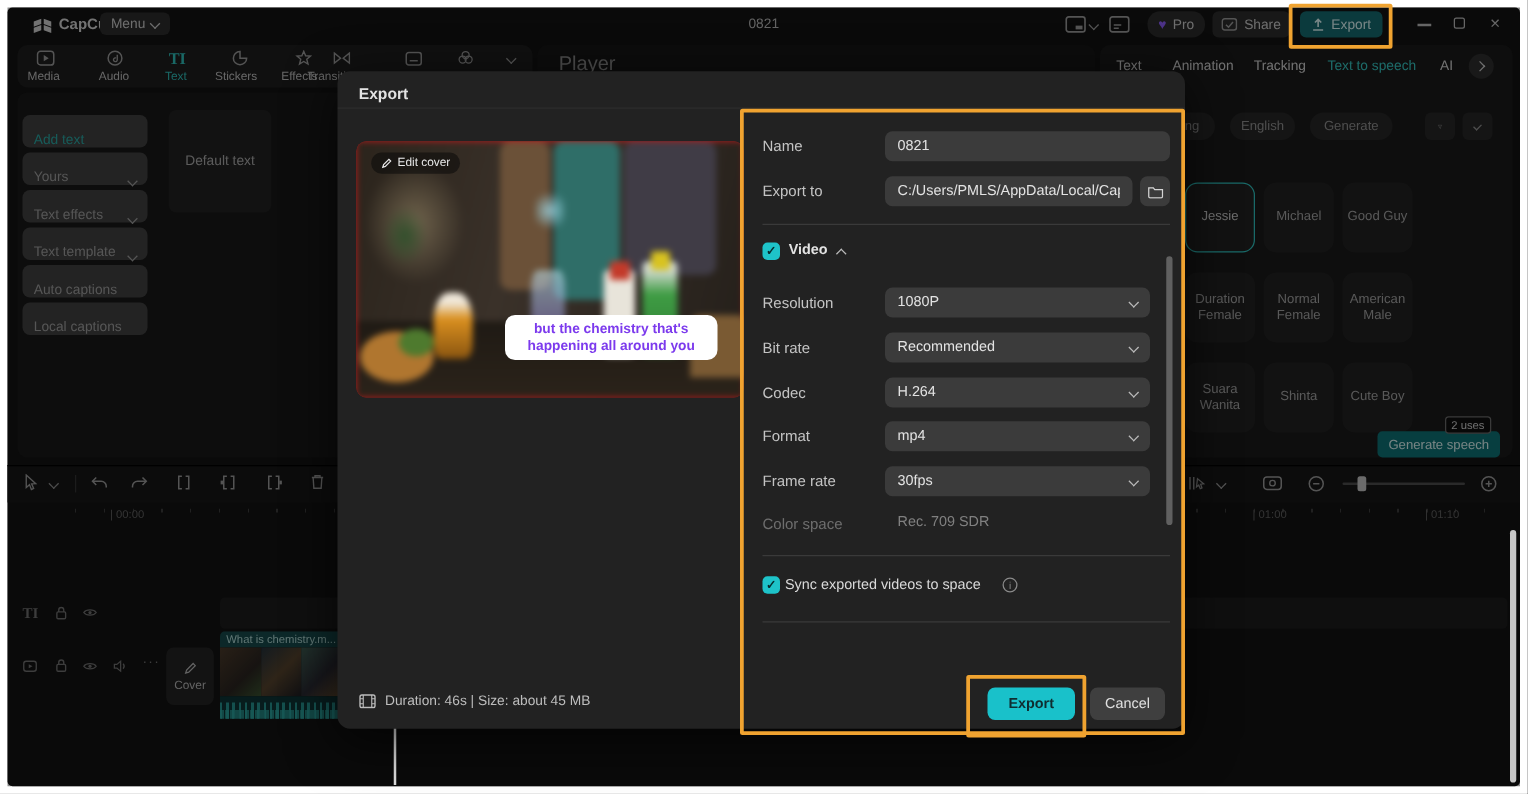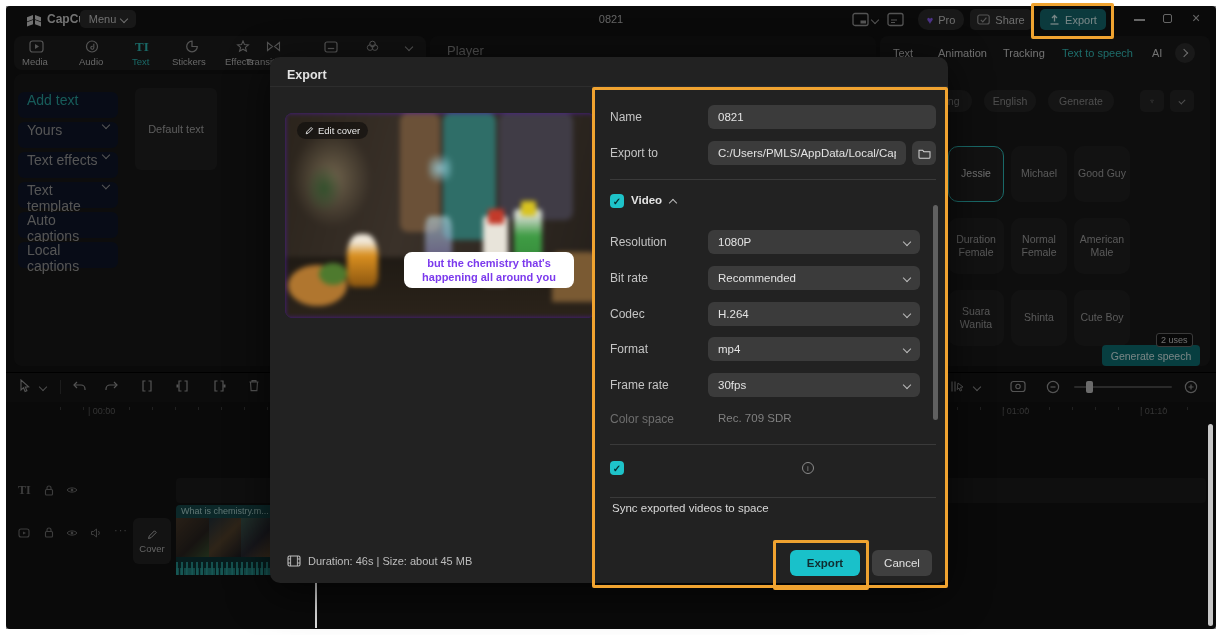--- a/index.html
+++ b/index.html
@@ -2,28 +2,28 @@
 <html><head>
 <meta charset="utf-8">
 <style>
   html,body{margin:0;padding:0;background:#e9e9e9;}
   *{box-sizing:border-box;}
   .frame{position:relative;width:1222px;height:635px;background:#ffffff;outline:1px solid #c9c9c9;
          font-family:"Liberation Sans", sans-serif; overflow:hidden;}
   .abs{position:absolute;}
   .app-bg{left:6px;top:6px;width:1210px;height:623px;background:#131313;border-radius:4px;}
   .panel{background:#191919;border-radius:8px;}
-  .txt{color:#bdbdbd;font-size:13px;white-space:nowrap;}
+  .txt{color:#bdbdbd;font-size:16px;white-space:nowrap;}
   .ico{color:#9a9a9a;display:flex;align-items:center;justify-content:center;}
   svg{display:block;}
   .chv{display:inline-block;width:6px;height:6px;border-right:1.4px solid currentColor;border-bottom:1.4px solid currentColor;transform:rotate(45deg);}
   .chv.up{transform:rotate(-135deg);}
   .chv.right{transform:rotate(-45deg);}
   .pill{background:#2c2c2c;border-radius:5px;display:flex;align-items:center;justify-content:center;gap:5px;color:#c9c9c9;font-size:11px;}
-  .chip{background:#0f172a;border-radius:6px;display:flex;align-items:flex-start;color:#9d9d9d;font-size:14px;padding:0 9px;height:26px;justify-content:space-between;}
+  .chip{background:#404040;border-radius:6px;display:flex;align-items:flex-end;color:#9d9d9d;font-size:11px;padding:0 9px;height:26px;justify-content:space-between;}
   .tab{font-size:11px;color:#cfcfcf;white-space:nowrap;}
   .fchip{background:#272727;border-radius:11px;height:22px;display:flex;align-items:center;justify-content:center;color:#8f8f8f;font-size:10.5px;padding:0 10px;}
   .vcard{background:#222222;border-radius:10px;width:56px;height:56px;display:flex;align-items:center;justify-content:center;text-align:center;color:#a2a2a2;font-size:10.5px;line-height:1.25;padding:4px;}
   .vcard.sel{border:1.5px solid #2fc0bd;color:#c9c9c9;}
   .overlay{left:6px;top:6px;width:1210px;height:623px;background:rgba(0,0,0,0.45);z-index:40;}
   .dialog{left:270px;top:57px;width:678px;height:526px;background:#222222;border-radius:10px;z-index:60;box-shadow:0 10px 40px rgba(0,0,0,0.65);}
   .dlbl{position:absolute;left:340px;color:#c4c4c4;font-size:12px;white-space:nowrap;}
   .dfield{position:absolute;left:438px;height:24px;background:#3b3b3b;border-radius:6px;color:#e3e3e3;font-size:11.5px;display:flex;align-items:center;padding:0 10px;justify-content:space-between;}
   .ddiv{position:absolute;left:340px;width:596px;  border-top:1px solid #3a3a3a;}
   .cb{position:absolute;width:14px;height:14px;border-radius:4px;background:#1ec3c9;color:#062a2c;font-size:10px;display:flex;align-items:center;justify-content:center;font-weight:bold;}
@@ -392,21 +392,21 @@
 
   <div class="abs" style="left:315px;top:582px;width:2px;height:46px;background:#dddddd;z-index:45;"></div>
   <div class="abs" style="left:1208px;top:424px;width:5px;height:202px;background:#c7c7c7;border-radius:3px;z-index:45;"></div>
 
   <div class="abs overlay"></div>
 
   <div class="abs dialog">
     <div style="position:absolute;left:17px;top:11px;color:#e3e3e3;font-size:12.5px;font-weight:bold;">Export</div>
     <div style="position:absolute;left:0;top:29px;width:100%;border-top:1px solid rgba(255,255,255,0.05);"></div>
 
-    <div style="position:absolute;left:15px;top:56px;width:310px;height:205px;background:#4c1d95;border-radius:8px;overflow:hidden;">
+    <div style="position:absolute;left:15px;top:56px;width:310px;height:205px;background:#b91c1c;border-radius:8px;overflow:hidden;">
       <div style="position:absolute;inset:0;filter:blur(2.5px);">
         <div style="position:absolute;inset:0;background:linear-gradient(105deg,#2b241c,#3a3129 40%,#241f1a);"></div>
         <div style="position:absolute;left:2%;top:8%;width:26%;height:48%;background:radial-gradient(ellipse at center,rgba(205,185,140,.4),transparent 70%);"></div>
         <div style="position:absolute;left:7%;top:26%;width:11%;height:22%;background:radial-gradient(ellipse at center,#32502c,transparent 75%);"></div>
         <div style="position:absolute;left:37%;top:0;width:13%;height:58%;background:#6b5138;border-radius:8px;"></div>
         <div style="position:absolute;left:51%;top:0;width:17%;height:62%;background:#2f6e68;border-radius:8px;"></div>
         <div style="position:absolute;left:69%;top:0;width:24%;height:52%;background:#403c46;border-radius:8px;"></div>
         <div style="position:absolute;left:0;bottom:0;width:100%;height:30%;background:linear-gradient(#1f1a14,#2b231a);"></div>
         <div style="position:absolute;left:1%;bottom:6%;width:19%;height:20%;background:#b0762f;border-radius:50%;"></div>
         <div style="position:absolute;left:11%;bottom:16%;width:9%;height:11%;background:#4e7a2e;border-radius:50%;"></div>
@@ -489,21 +489,21 @@
       <span>30fps</span>
         <span class="chv" style="color:#bbb;"></span>
     </div>
 
     <div class="dlbl" style="top:355px;color:#6e6e6e;">Color space</div>
     <div style="position:absolute;left:448px;top:355px;color:#808080;font-size:11.5px;">Rec. 709 SDR</div>
 
     <div class="ddiv" style="top:387px;width:326px;"></div>
 
     <div class="cb" style="left:340px;top:404px;">✓</div>
-    <div style="position:absolute;left:342px;top:405px;color:#d9d9d9;font-size:11.5px;margin-top:40px;">Sync exported videos to space</div>
+    <div style="position:absolute;left:358px;top:405px;color:#d9d9d9;font-size:11.5px;">Sync exported videos to space</div>
     <div style="position:absolute;left:532px;top:405px;width:12px;height:12px;border:1px solid #8a8a8a;border-radius:50%;color:#8a8a8a;font-size:8px;display:flex;align-items:center;justify-content:center;">i</div>
 
     <div class="ddiv" style="top:440px;width:326px;"></div>
 
     <div style="position:absolute;left:663px;top:148px;width:5px;height:215px;background:#606060;border-radius:3px;"></div>
 
     <div style="position:absolute;left:520px;top:493px;width:70px;height:26px;background:#19c1ca;border-radius:6px;display:flex;align-items:center;justify-content:center;color:#0f2d30;font-size:11.5px;font-weight:bold;">
       <span>Export</span>
     </div>
     <div style="position:absolute;left:602px;top:493px;width:60px;height:26px;background:#3f3f3f;border-radius:6px;display:flex;align-items:center;justify-content:center;color:#e0e0e0;font-size:11.5px;">

